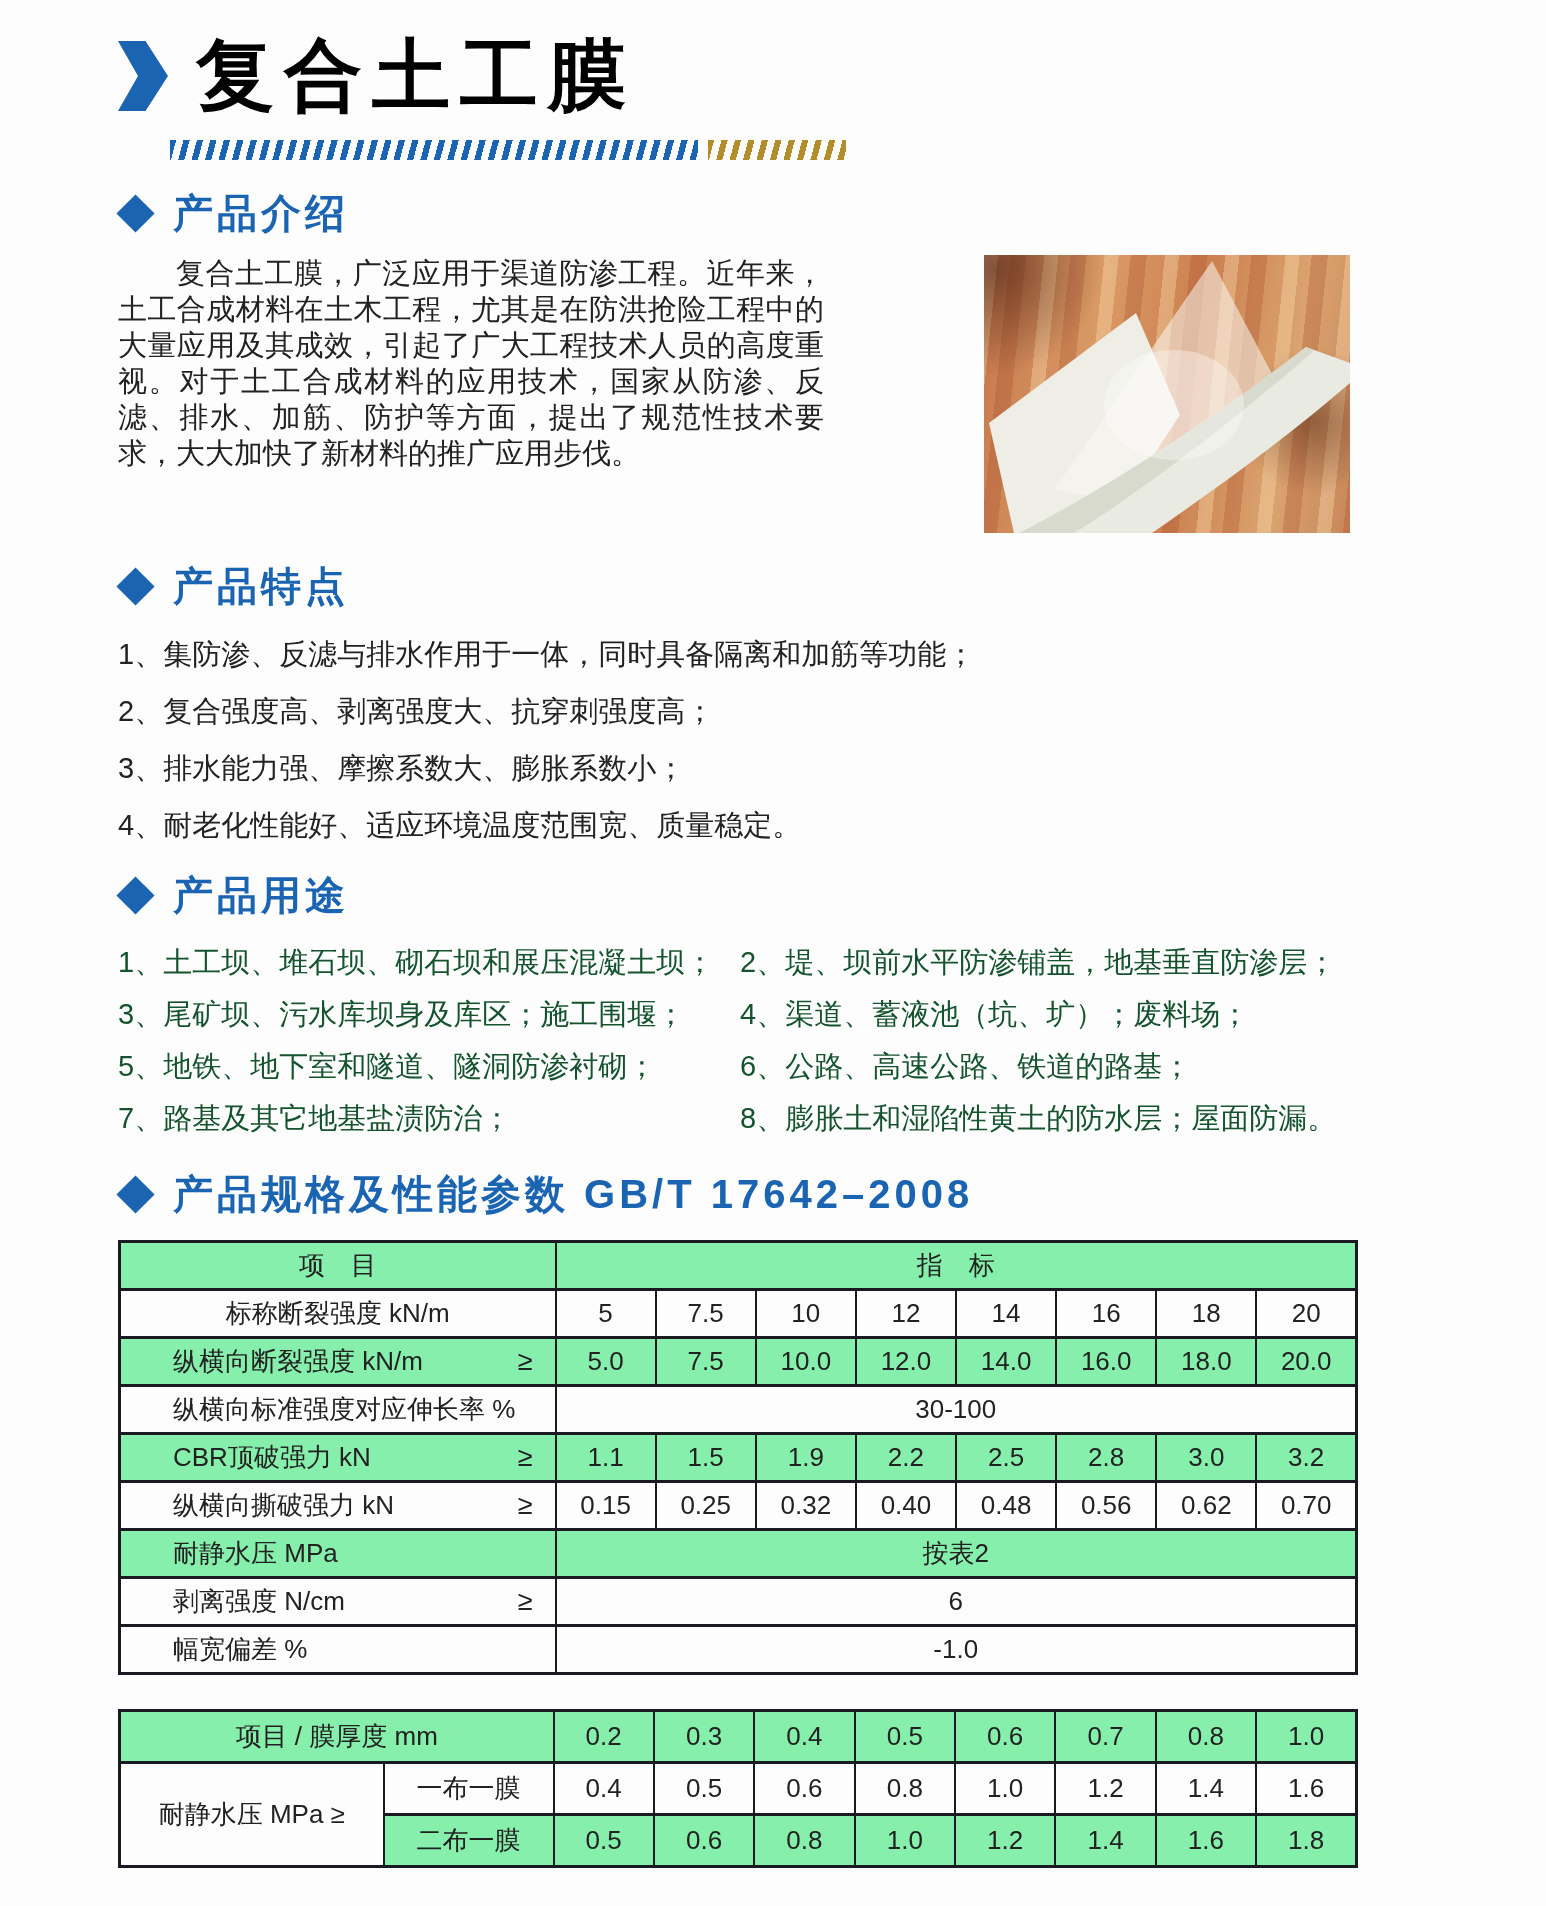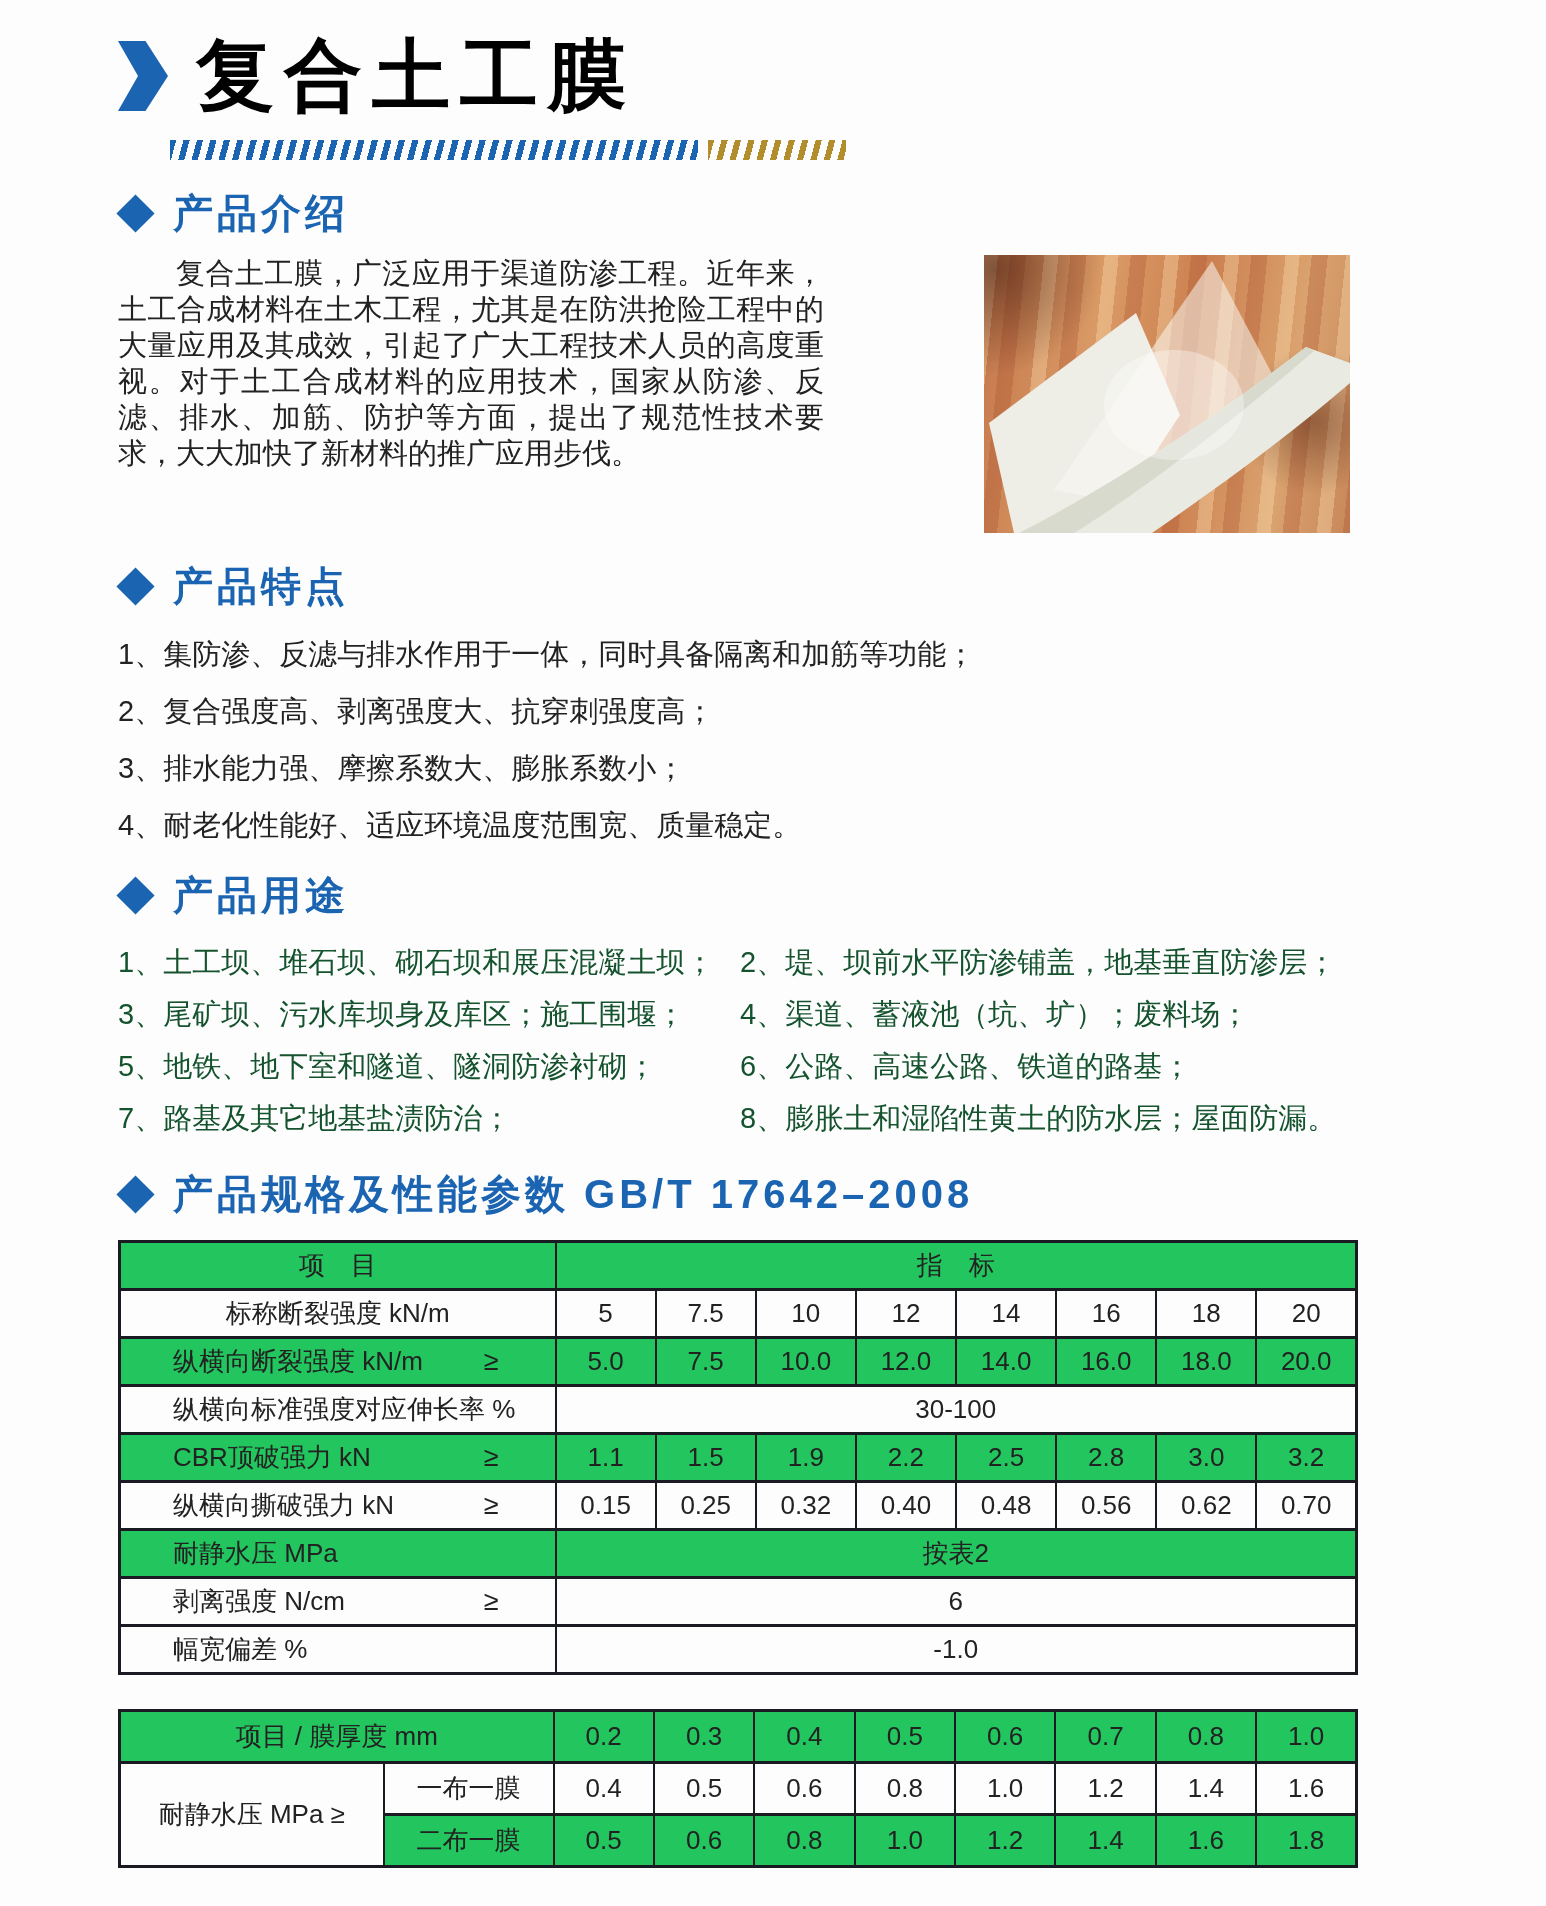--- a/index.html
+++ b/index.html
@@ -67,23 +67,23 @@
     border-collapse:collapse; width:1240px; table-layout:fixed;
     margin-top:18px; border:3px solid #1a1a22;
     font-size:26px; color:#222;
   }
   table.spec td {
     border:2px solid #1a1a22; border-top-width:3px; border-bottom-width:3px;
     height:48px; text-align:center; vertical-align:middle;
     overflow:hidden; white-space:nowrap;
   }
   table.t2 td { height:52px; }
-  tr.band td { background:#22c55e; }
+  tr.band td { background:#86efac; }
   td.white-cell { background:#fdfdfe !important; }
-  .labflex { display:flex; justify-content:space-between; align-items:center; padding:0 56px 0 52px; }
+  .labflex { display:flex; justify-content:space-between; align-items:center; padding:0 22px 0 52px; }
   .labflex .geq { font-size:27px; }
   table.spec td.center-lab { text-align:center; }
 </style>
 </head>
 <body>
 
 <div class="page">
 
   <div class="title-row">
     <span class="arrow-icon"></span>

